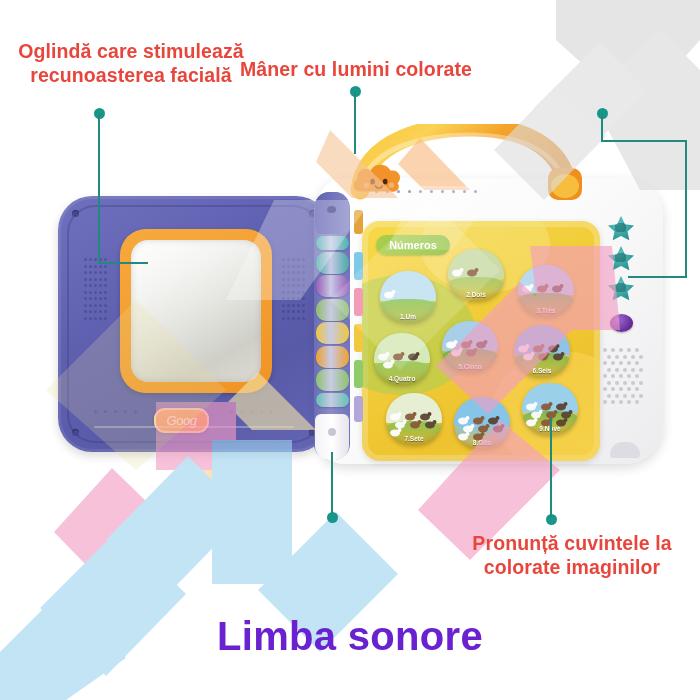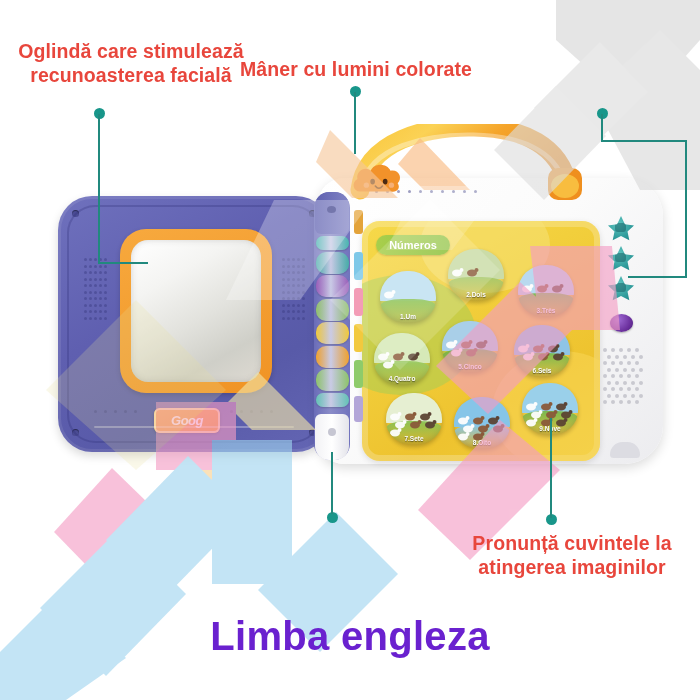--- a/index.html
+++ b/index.html
@@ -64,25 +64,25 @@
   }
   #mirror-glass{
     position:absolute;left:11px;top:11px;right:11px;bottom:11px;
     border-radius:17px;
     background:linear-gradient(150deg,#ffffff 0%,#f4f4f2 28%,#e2e2dd 55%,#cfcfc8 78%,#dedad2 100%);
     box-shadow:inset 0 0 6px rgba(120,120,120,.3);
   }
   .dotgrid{position:absolute;opacity:.5;}
   .dotgrid i{position:absolute;width:3px;height:3px;border-radius:50%;background:#3e3f86;}
   #logo-badge{
-    position:absolute;left:96px;top:212px;width:66px;height:25px;
-    border-radius:6px;
+    position:absolute;left:96px;top:212px;width:55px;height:25px;
+    border-radius:11px;
     background:linear-gradient(160deg,#f9a33a,#ef8b22);
     box-shadow:0 1px 3px rgba(0,0,0,.25), inset 0 0 0 2px rgba(255,255,255,.55);
-    color:#fff;font-size:13px;font-weight:bold;font-style:italic;
+    color:#fff;font-size:13px;font-weight:normal;font-style:italic;
     display:flex;align-items:center;justify-content:center;
     letter-spacing:-.5px;
   }
   .cv-line{position:absolute;height:2px;background:rgba(255,255,255,.3);border-radius:2px;}
   .screw{position:absolute;width:7px;height:7px;border-radius:50%;
          background:#4b4c95;box-shadow:inset 0 1px 1px rgba(0,0,0,.45);}
 
   
   #spine{
     left:314px;top:192px;width:36px;height:268px;z-index:14;
@@ -648,16 +648,16 @@
     <div class="cline" style="left:331px;top:452px;width:2px;height:62px;"></div>
   </div>
 
   <div class="conn">
     <div class="cdot" style="left:546px;top:514px;"></div>
     <div class="cline" style="left:550px;top:418px;width:2px;height:100px;"></div>
   </div>
 
   <div class="callout" id="callout-handle">Mâner cu lumini colorate</div>
   <div class="callout" id="callout-mirror">Oglindă care stimulează recunoasterea facială</div>
-  <div class="callout" id="callout-pronounce">Pronunță cuvintele la atingerea imaginilor</div>
-
-  <div class="title">Limba engleza</div>
+  <div class="callout" id="callout-pronounce">Pronunță cuvintele la colorate imaginilor</div>
+
+  <div class="title">Limba sonore</div>
 </div>
 
 </body></html>

